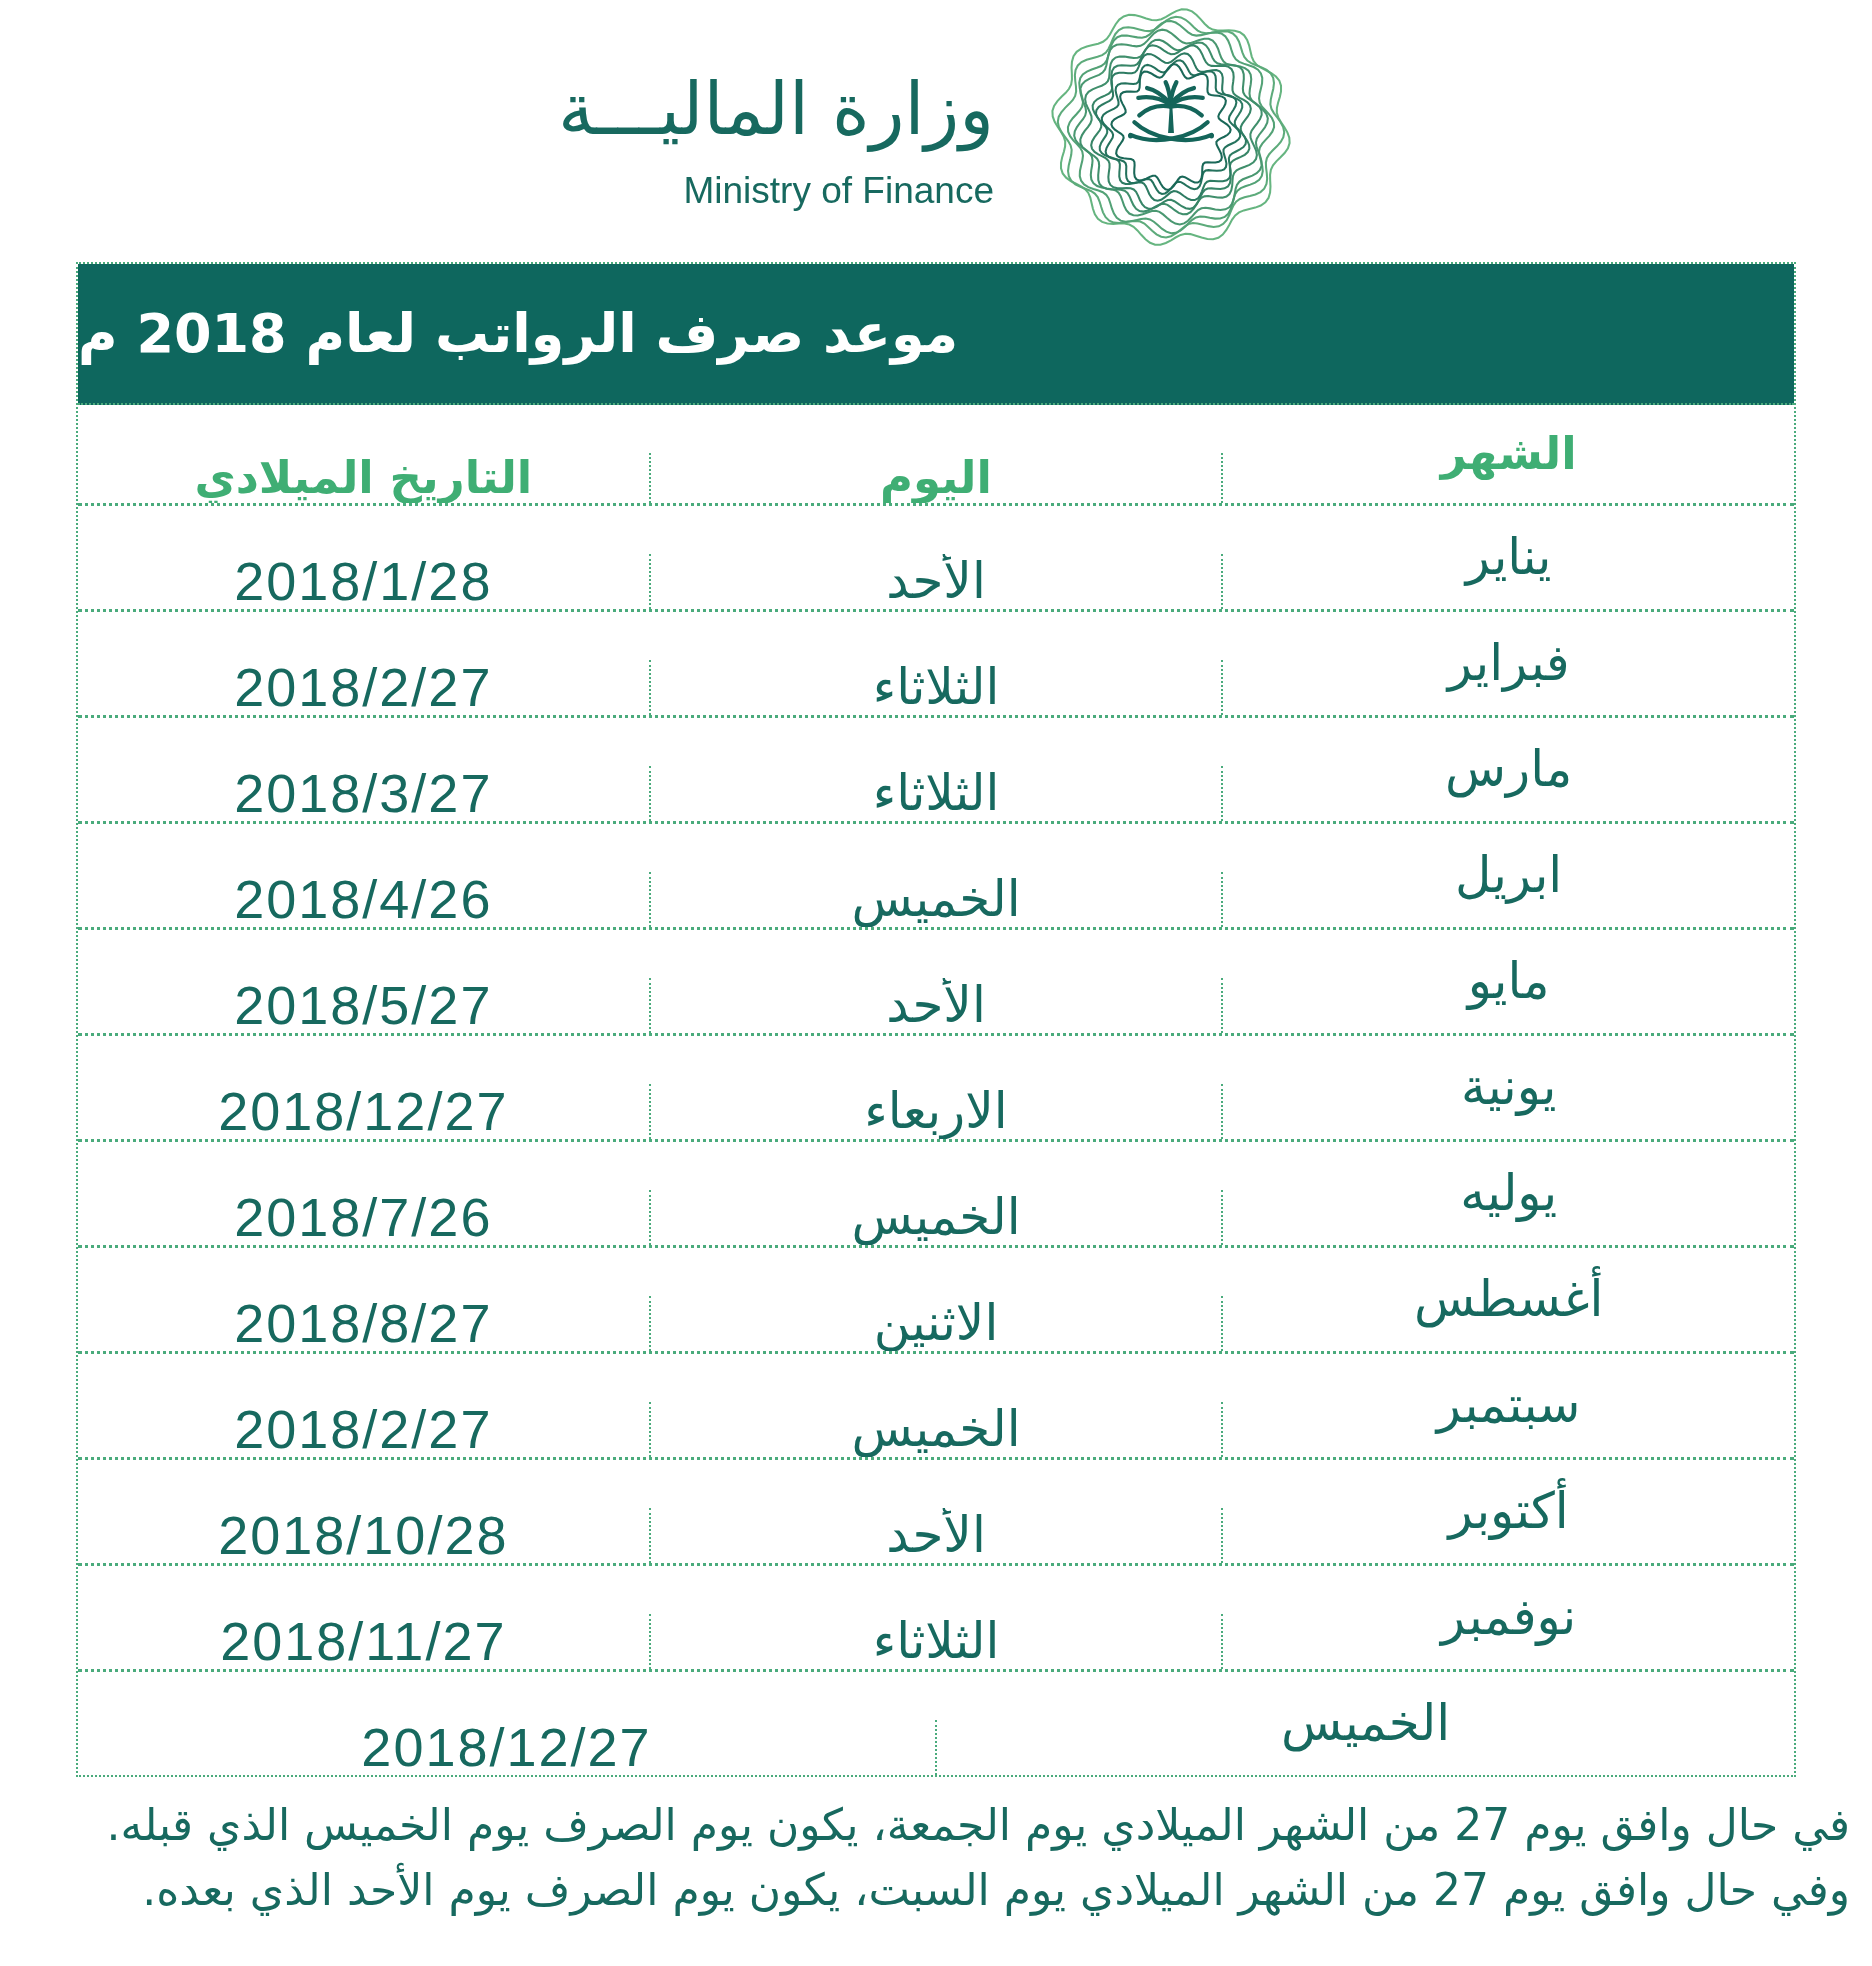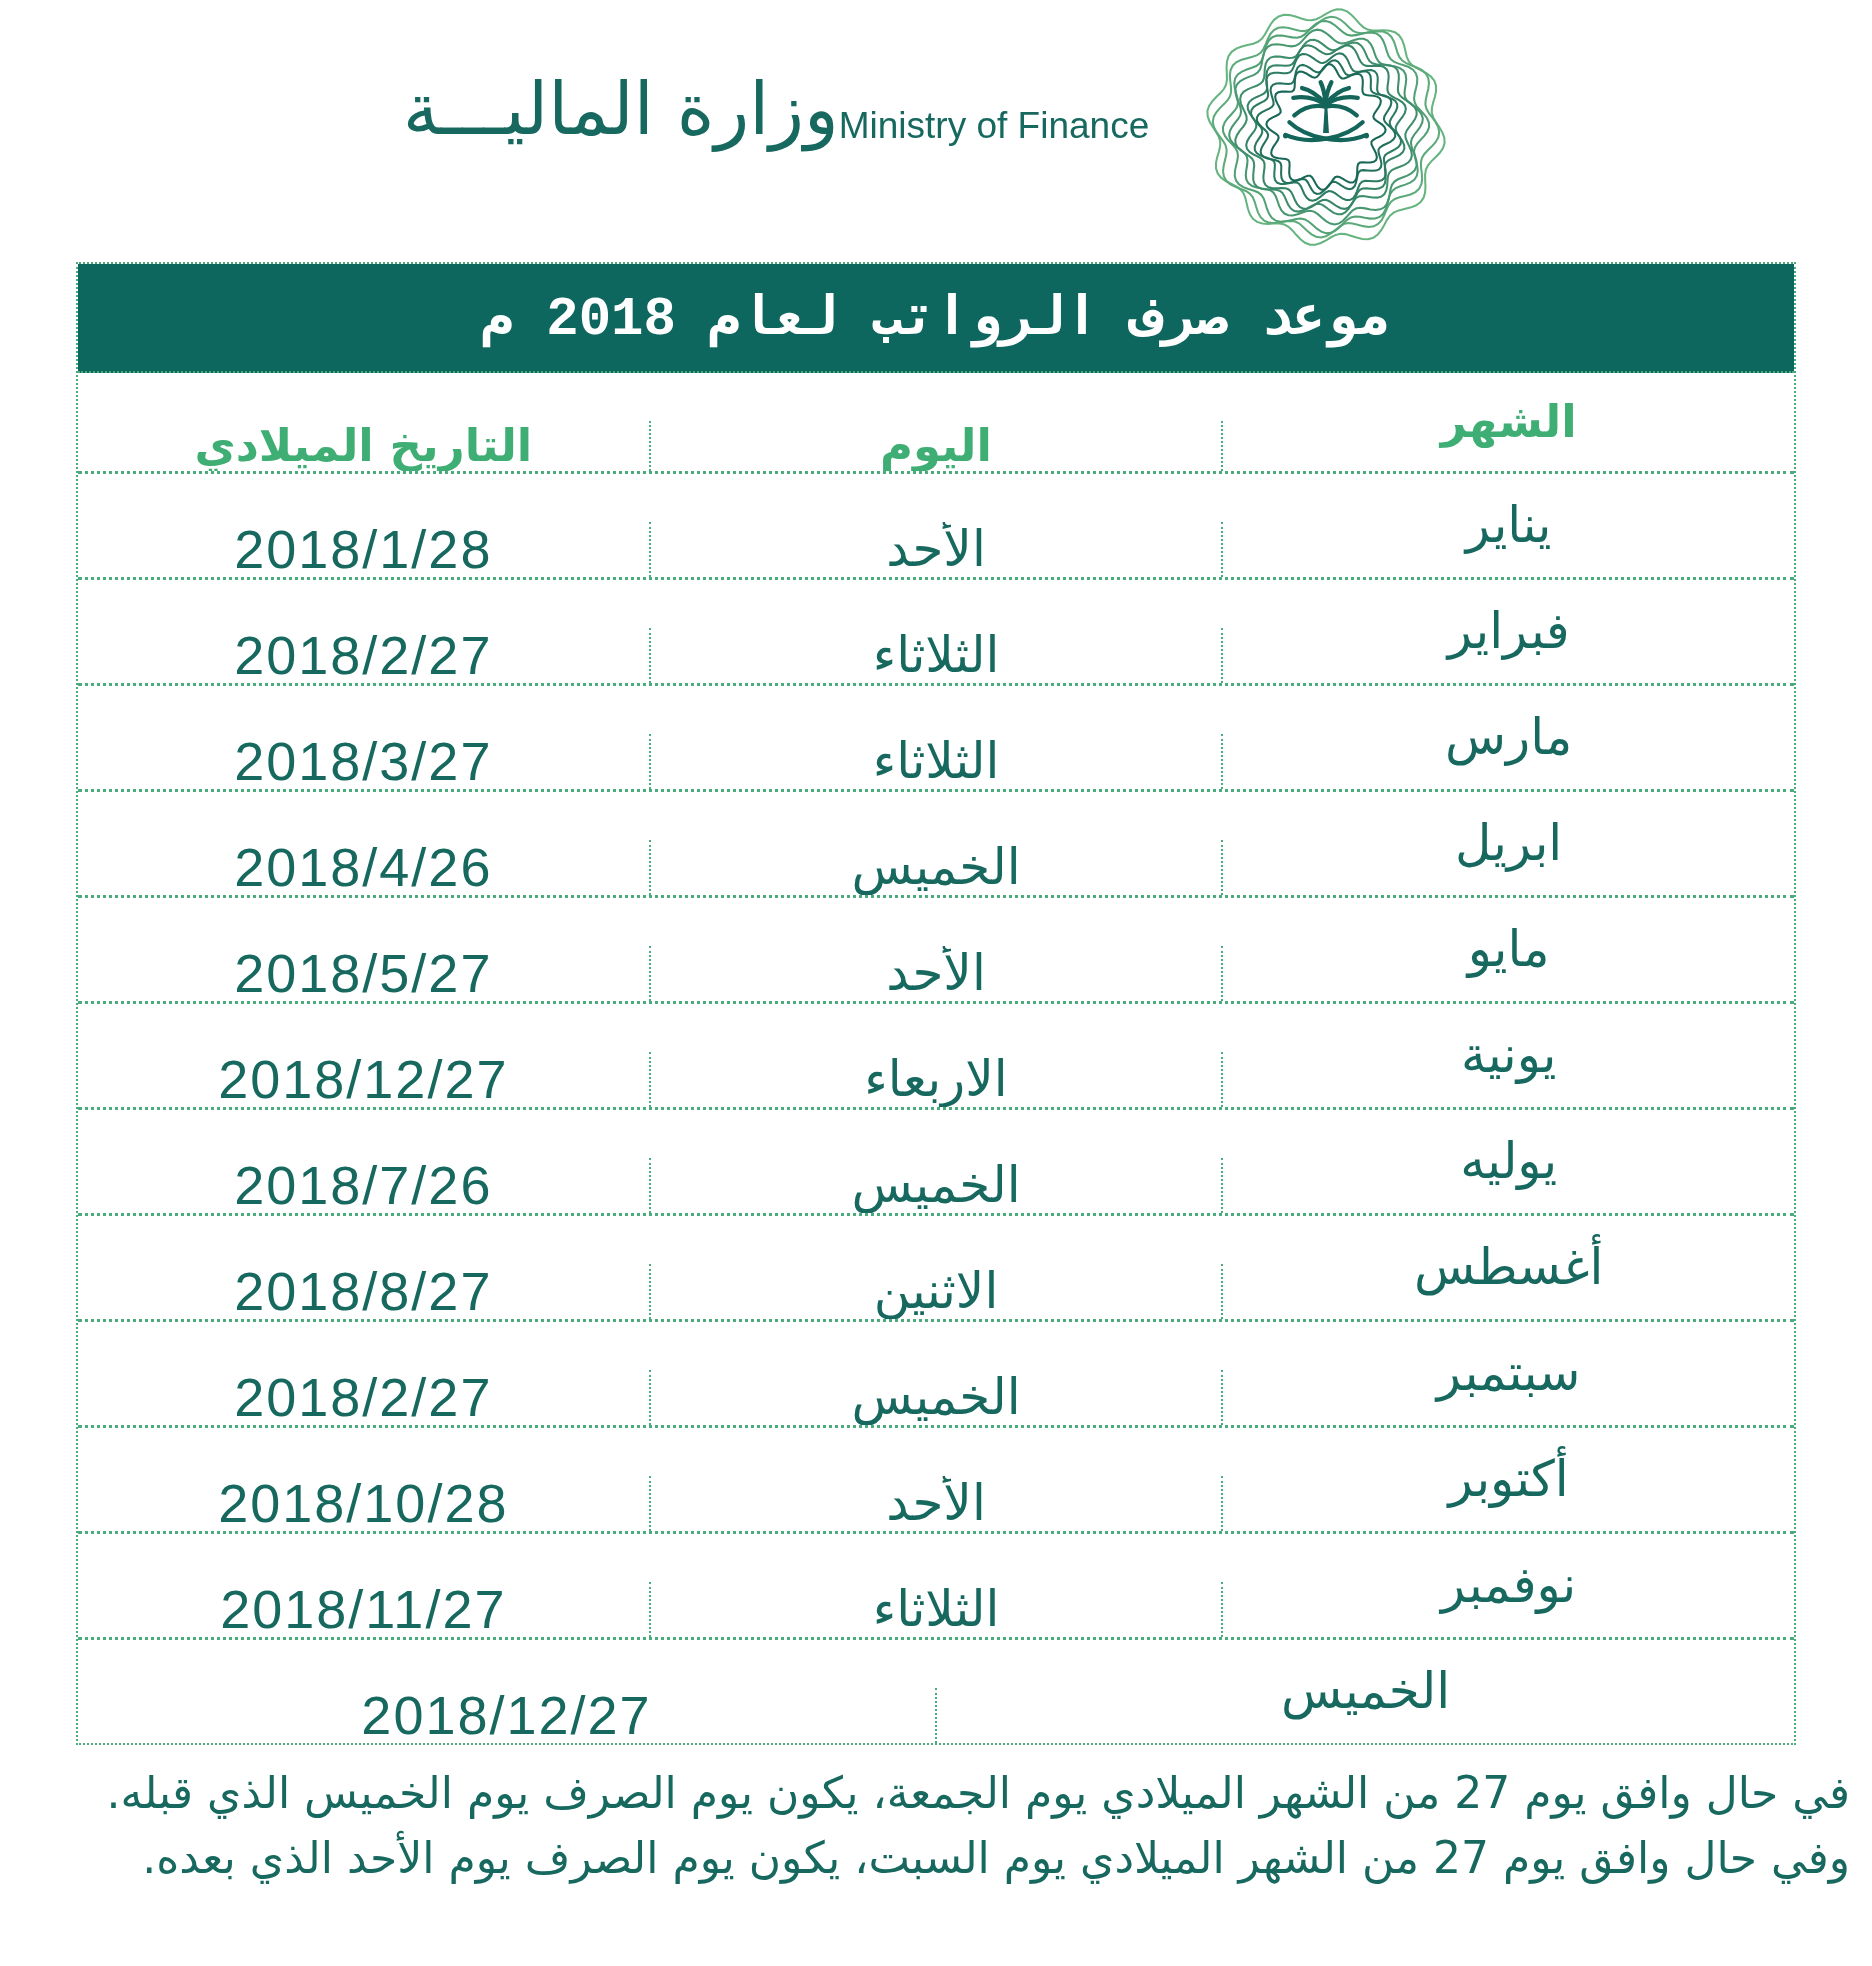--- a/index.html
+++ b/index.html
@@ -13,34 +13,34 @@
   html,body{margin:0;padding:0;}
   body{
     width:1872px;height:1966px;overflow:hidden;background:#fff;
     font-family:"DejaVu Sans",sans-serif;
   }
   
   .logo-area{
     height:250px;display:flex;justify-content:center;align-items:flex-start;
     gap:35px;padding-top:7.8px;
   }
-  .logo-text{display:flex;align-items:flex-end;margin-top:64px;}
+  .logo-text{display:flex;flex-direction:column;align-items:flex-end;margin-top:64px;gap:19px;}
   .logo-ar{font-size:72px;line-height:1.05;color:var(--teal-text);direction:rtl;}
   .logo-en{font-size:37px;color:var(--teal-text);margin-top:3.9px;font-family:"Liberation Sans",sans-serif;}
   .emblem{display:block;}
   
   .sheet{
     width:1720px;margin:11.7px auto 0;
     border:2.9px dotted var(--border-green);
     background:#fff;
   }
   .title-bar{
-    height:109px;background:var(--teal-dark);
+    height:141px;background:var(--teal-dark);
     border-bottom:2.9px dotted var(--border-green);
-    display:flex;align-items:center;justify-content:center;font-family:Liberation Mono, monospace;
+    display:flex;align-items:center;
   }
   .title-bar .t{color:var(--white);font-size:54px;font-weight:700;direction:rtl;}
   .grid{direction:rtl;}
   .tr{display:flex;height:106px;border-top:3.9px dotted var(--border-green);}
   .tr.header{height:98px;border-top:none;}
   .td{
     flex:1 1 0;display:flex;align-items:center;justify-content:center;
     overflow:hidden;
   }
   .td:not(:first-child){border-left:none;border-right:2.9px dotted var(--border-green);margin-top:48px;}

